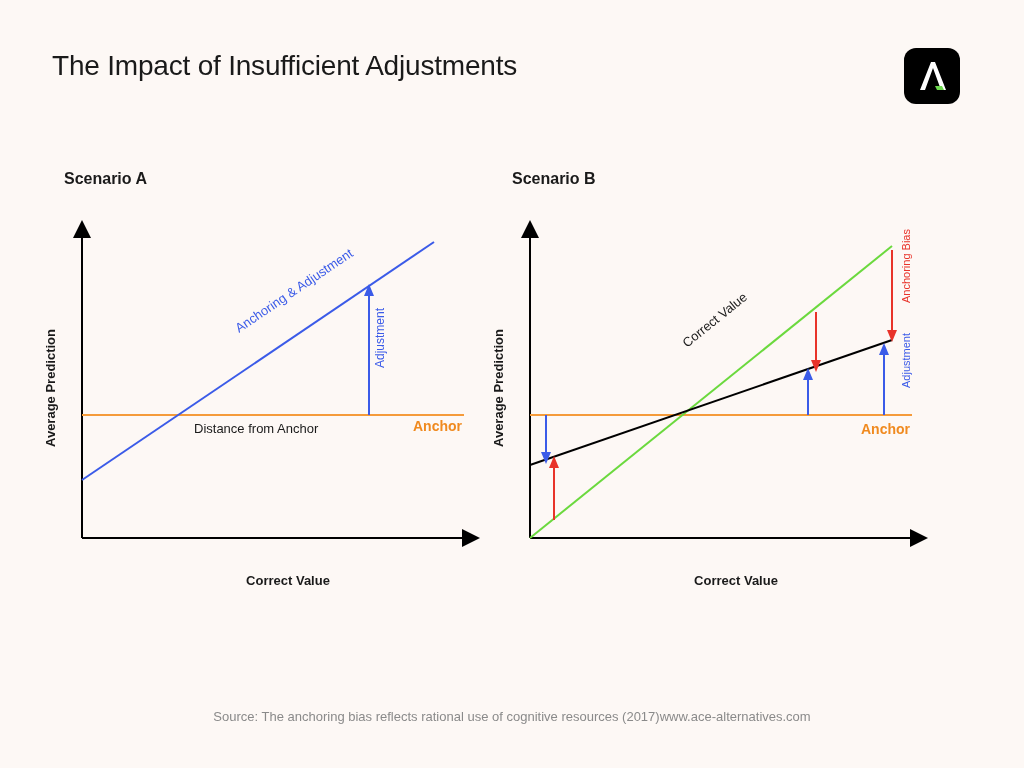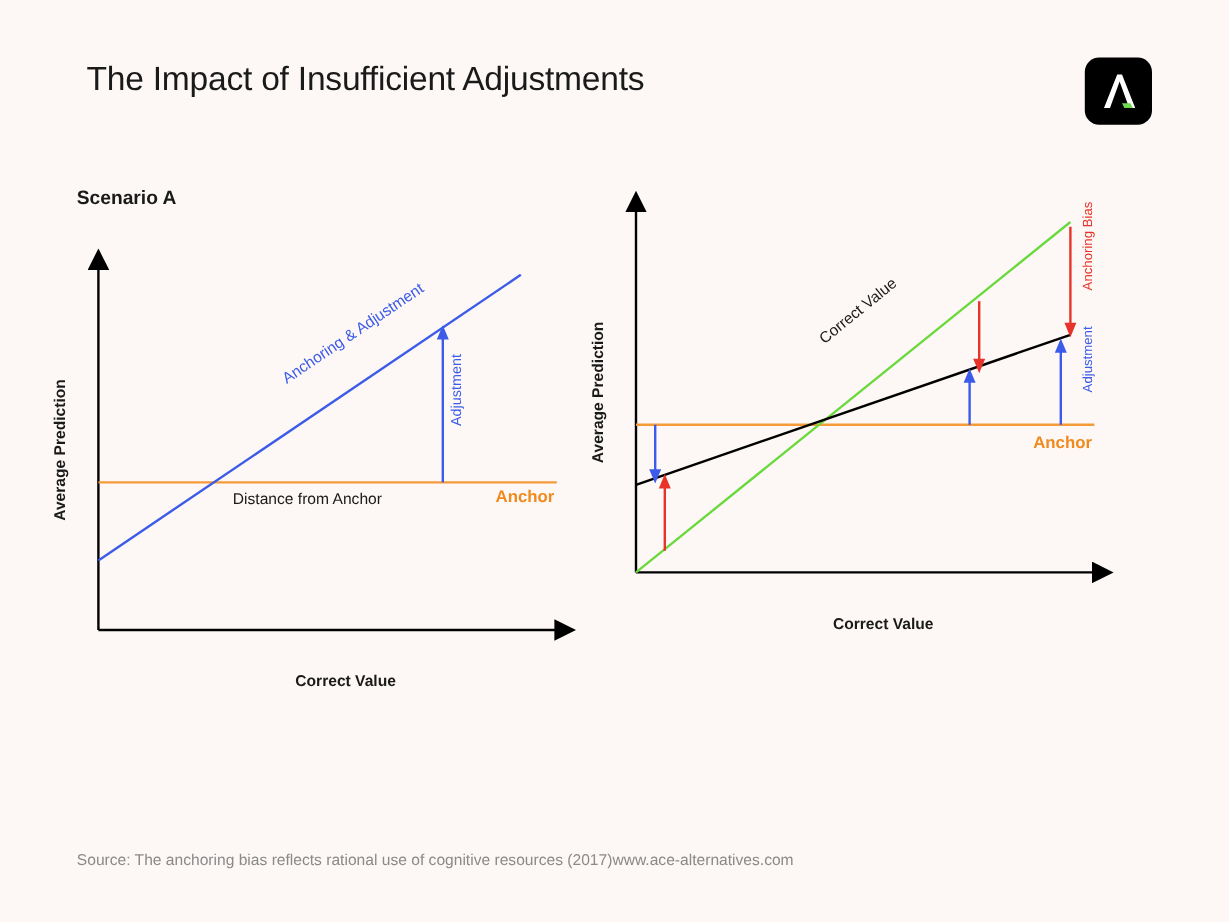--- a/index.html
+++ b/index.html
@@ -7,21 +7,21 @@
     width: 1024px;
     height: 768px;
     background: #fdf8f5;
     font-family: 'Helvetica Neue', Arial, sans-serif;
     position: relative;
     overflow: hidden;
   }
   .header {
     position: absolute;
     top: 48px;
-    left: 72px;
+    left: 52px;
     right: 64px;
     display: flex;
     justify-content: space-between;
     align-items: flex-start;
   }
   .title {
     font-size: 28px;
     font-weight: 400;
     color: #1a1a1a;
     line-height: 1.3;
@@ -32,21 +32,21 @@
     height: 56px;
     background: #000;
     border-radius: 12px;
     display: flex;
     align-items: center;
     justify-content: center;
     flex-shrink: 0;
   }
   .charts {
     position: absolute;
-    top: 157px;
+    top: 170px;
     left: 64px;
     right: 64px;
     display: flex;
     justify-content: space-between;
   }
   .chart {
     flex: 1;
     position: relative;
   }
   .scenario-label {
@@ -58,21 +58,21 @@
   .plot {
     position: relative;
     height: 340px;
   }
   .footer {
     position: absolute;
     bottom: 44px;
     left: 64px;
     right: 64px;
     display: flex;
-    justify-content: flex-start;
+    justify-content: center;
     font-size: 13px;
     color: #8a8a8a;
   }
   .y-axis-label {
     position: absolute;
     left: -14px;
     top: 50%;
     transform: translate(-50%, -50%) rotate(-90deg);
     font-size: 13px;
     font-weight: 700;
@@ -134,20 +134,21 @@
         <line x1="305" y1="197" x2="305" y2="72" stroke="#3b5be8" stroke-width="2"></line>
         <path d="M300,78 L305,66 L310,78 Z" fill="#3b5be8"></path>
         <text x="320" y="150" font-size="12" fill="#3b5be8" transform="rotate(-90 320 150)">Adjustment</text>
 
         <text x="130" y="215" font-size="13" fill="#1a1a1a">Distance from Anchor</text>
       </svg>
     </div>
   </div>
 
   <div class="chart">
+    <div class="scenario-label">Scenario B</div>
     <div class="plot">
       <div class="y-axis-label">Average Prediction</div>
       <div class="x-axis-label">Correct Value</div>
       <svg width="420" height="340" viewBox="0 0 420 340">
         <defs>
           <marker id="arrB" markerWidth="9" markerHeight="9" refX="6" refY="4.5" orient="auto">
             <path d="M0,0 L9,4.5 L0,9 Z" fill="#000"></path>
           </marker>
         </defs>
 

